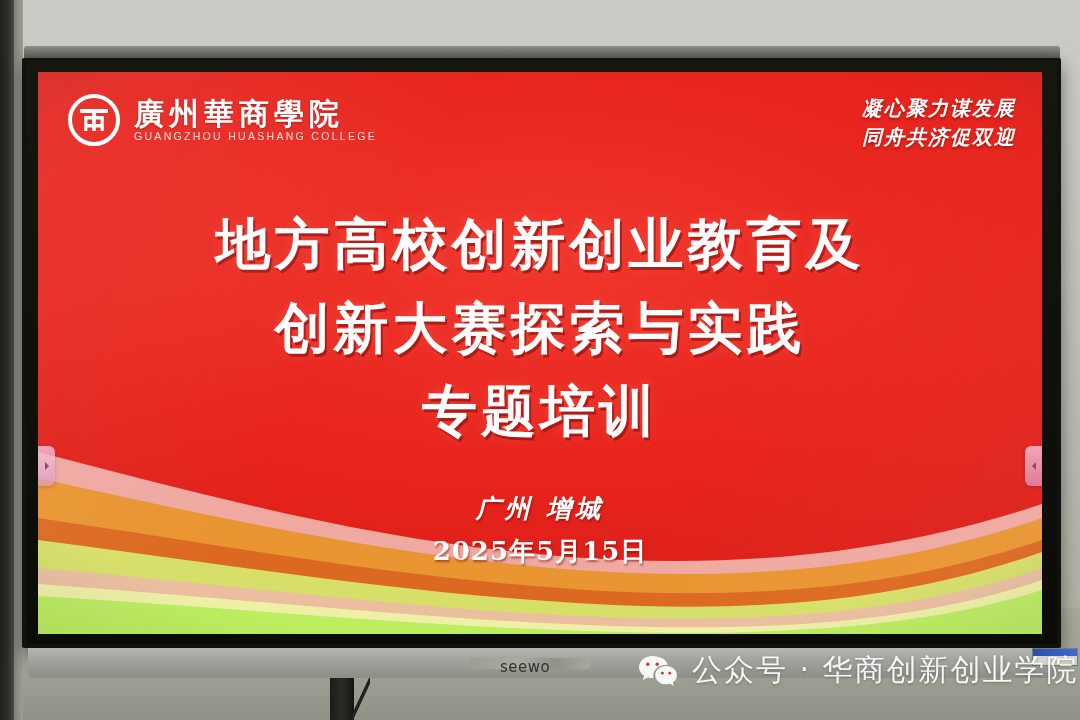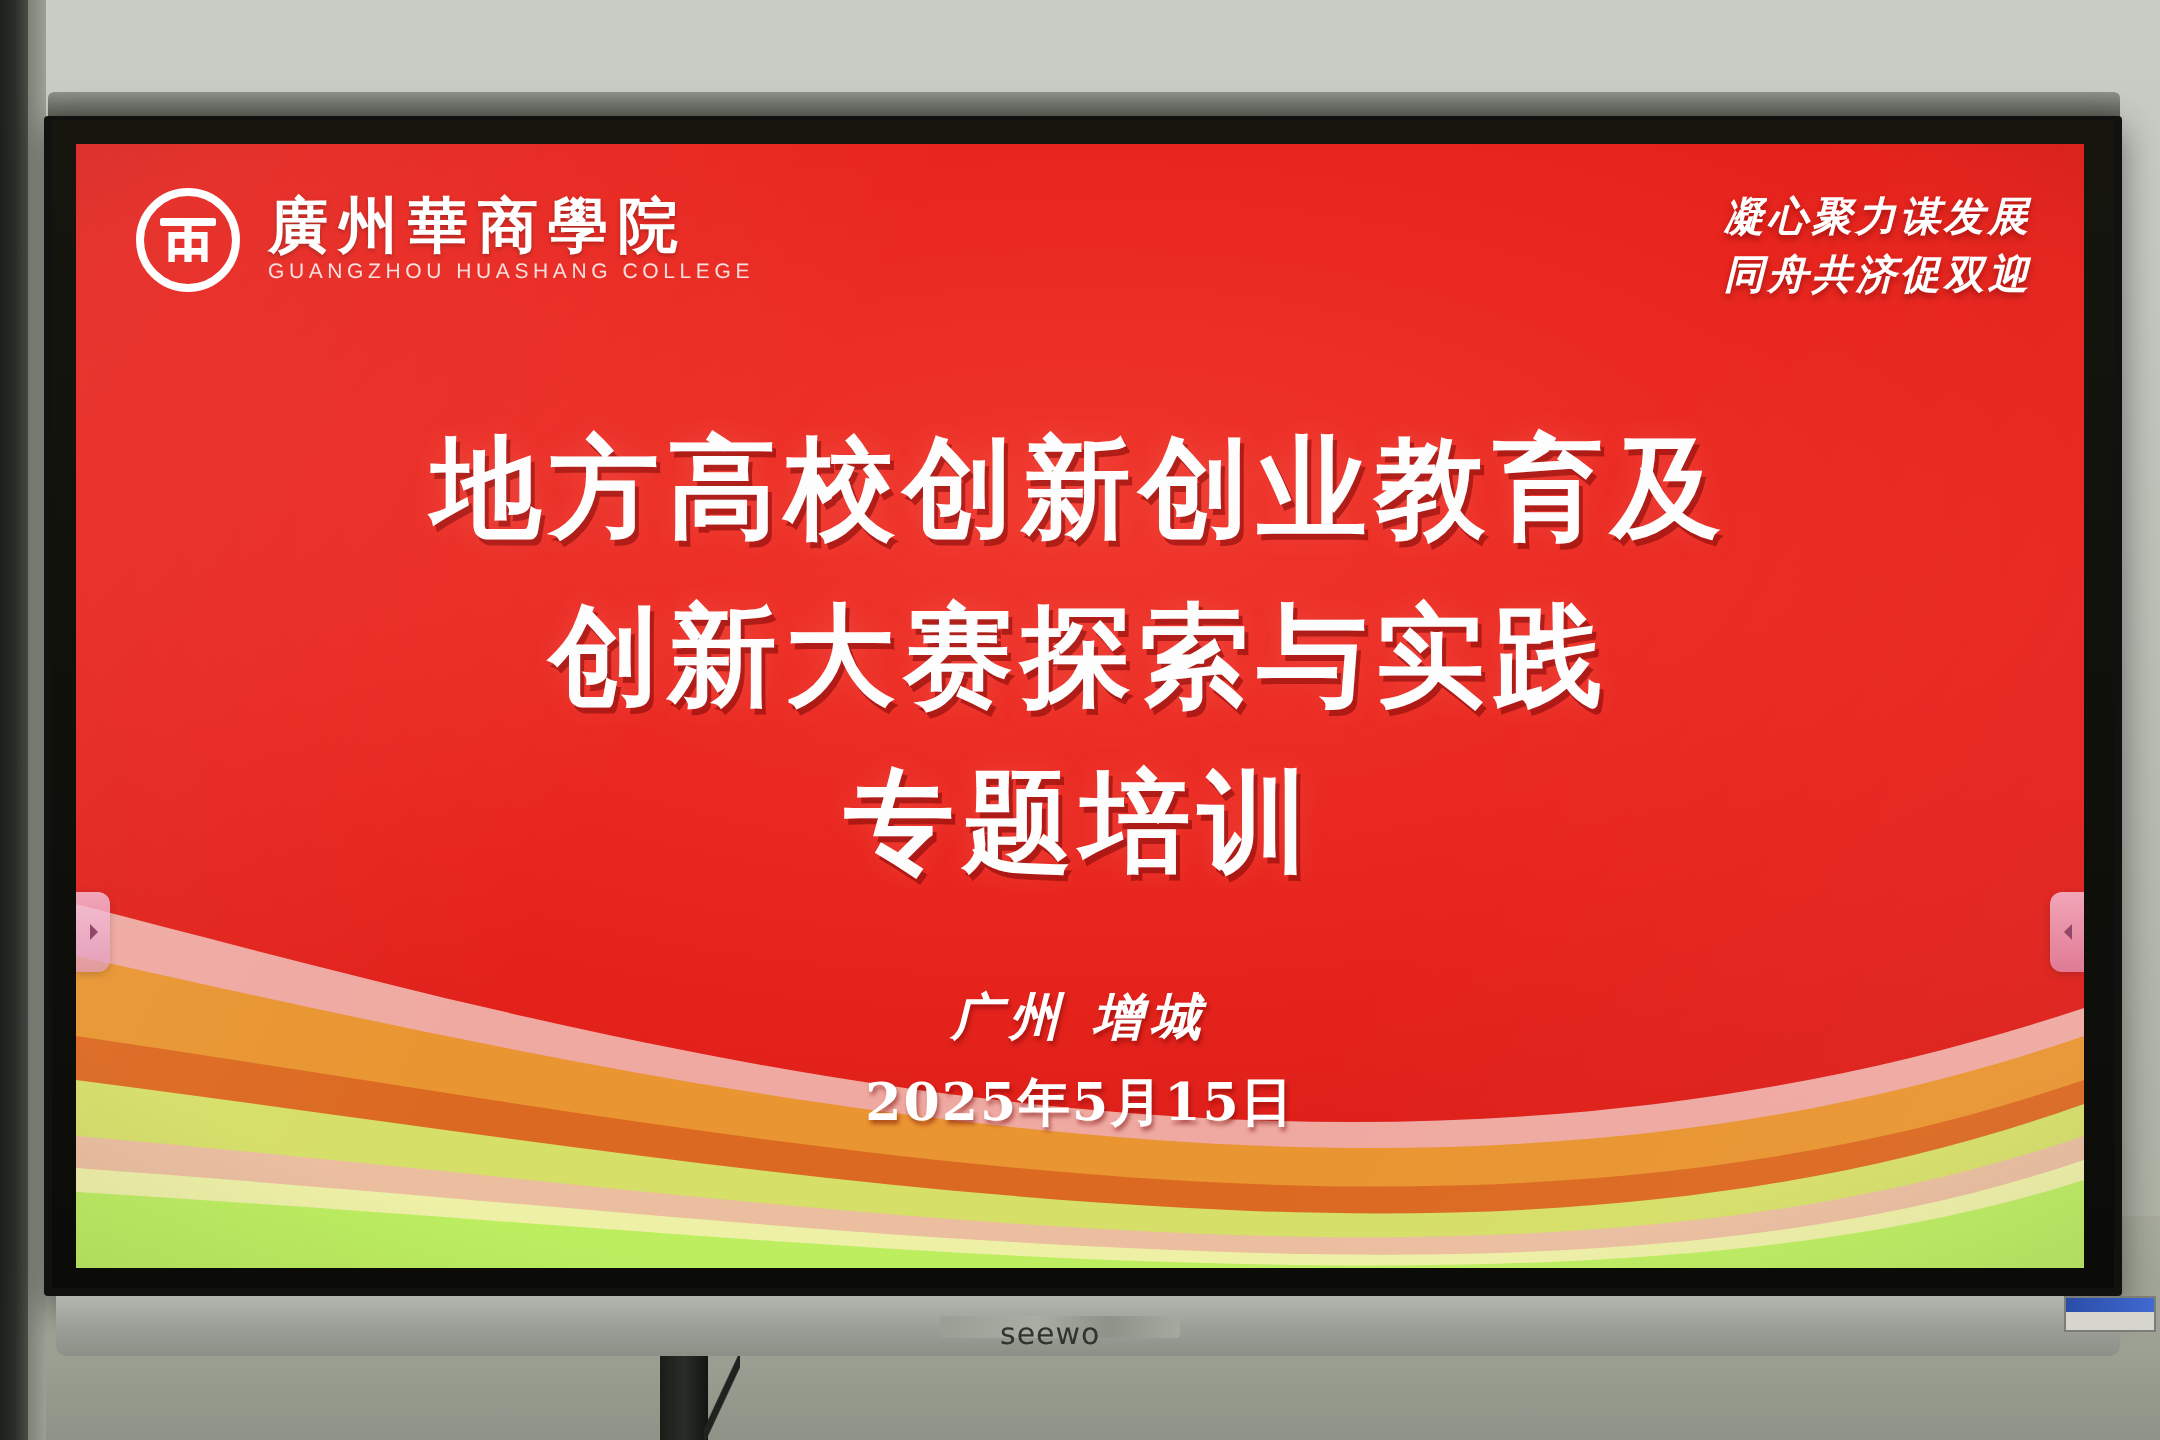--- a/index.html
+++ b/index.html
@@ -345,14 +345,29 @@
   <div class="tv-bottom-bar"></div>
   <div class="tv-bottom-strip"></div>
   <div class="seewo-brand">seewo</div>
   <div class="tv-stand-neck"></div>
   <div class="tv-stand-cable"></div>
 
   <div class="bg-window">
     <div class="bg-window-title"></div>
   </div>
 
+  <div class="watermark">
+    <svg class="wechat-icon" viewBox="0 0 40 34">
+      <path d="M14.5,2 C6.8,2 1,7.1 1,13.2 c0,3.5 2,6.6 5.1,8.6 L4.9,26 l4.9,-2.5
+               c1.5,0.4 3.1,0.6 4.7,0.6 c0.4,0 0.8,0 1.2,-0.05 c-0.3,-0.9 -0.4,-1.9 -0.4,-2.8
+               c0,-5.9 5.9,-10.6 13.1,-10.6 c0.5,0 0.9,0 1.4,0.06 C28.5,5.9 22.2,2 14.5,2 Z" fill="rgba(255,255,255,.92)"></path>
+      <circle cx="9.8" cy="10.3" r="1.7" fill="#d9322c"></circle>
+      <circle cx="19.2" cy="10.3" r="1.7" fill="#d9322c"></circle>
+      <path d="M39,21.2 c0,-5 -4.9,-9.1 -10.9,-9.1 c-6,0 -10.9,4.1 -10.9,9.1
+               c0,5 4.9,9.1 10.9,9.1 c1.3,0 2.5,-0.2 3.7,-0.5 l4,2 l-1,-3.4
+               C37.3,26.6 39,24.1 39,21.2 Z" fill="rgba(255,255,255,.92)"></path>
+      <circle cx="24.4" cy="19.2" r="1.4" fill="#d9322c"></circle>
+      <circle cx="31.8" cy="19.2" r="1.4" fill="#d9322c"></circle>
+    </svg>
+    <div class="watermark-text">公众号 · 华商创新创业学院</div>
+  </div>
 
 </div>
 
 </body></html>

